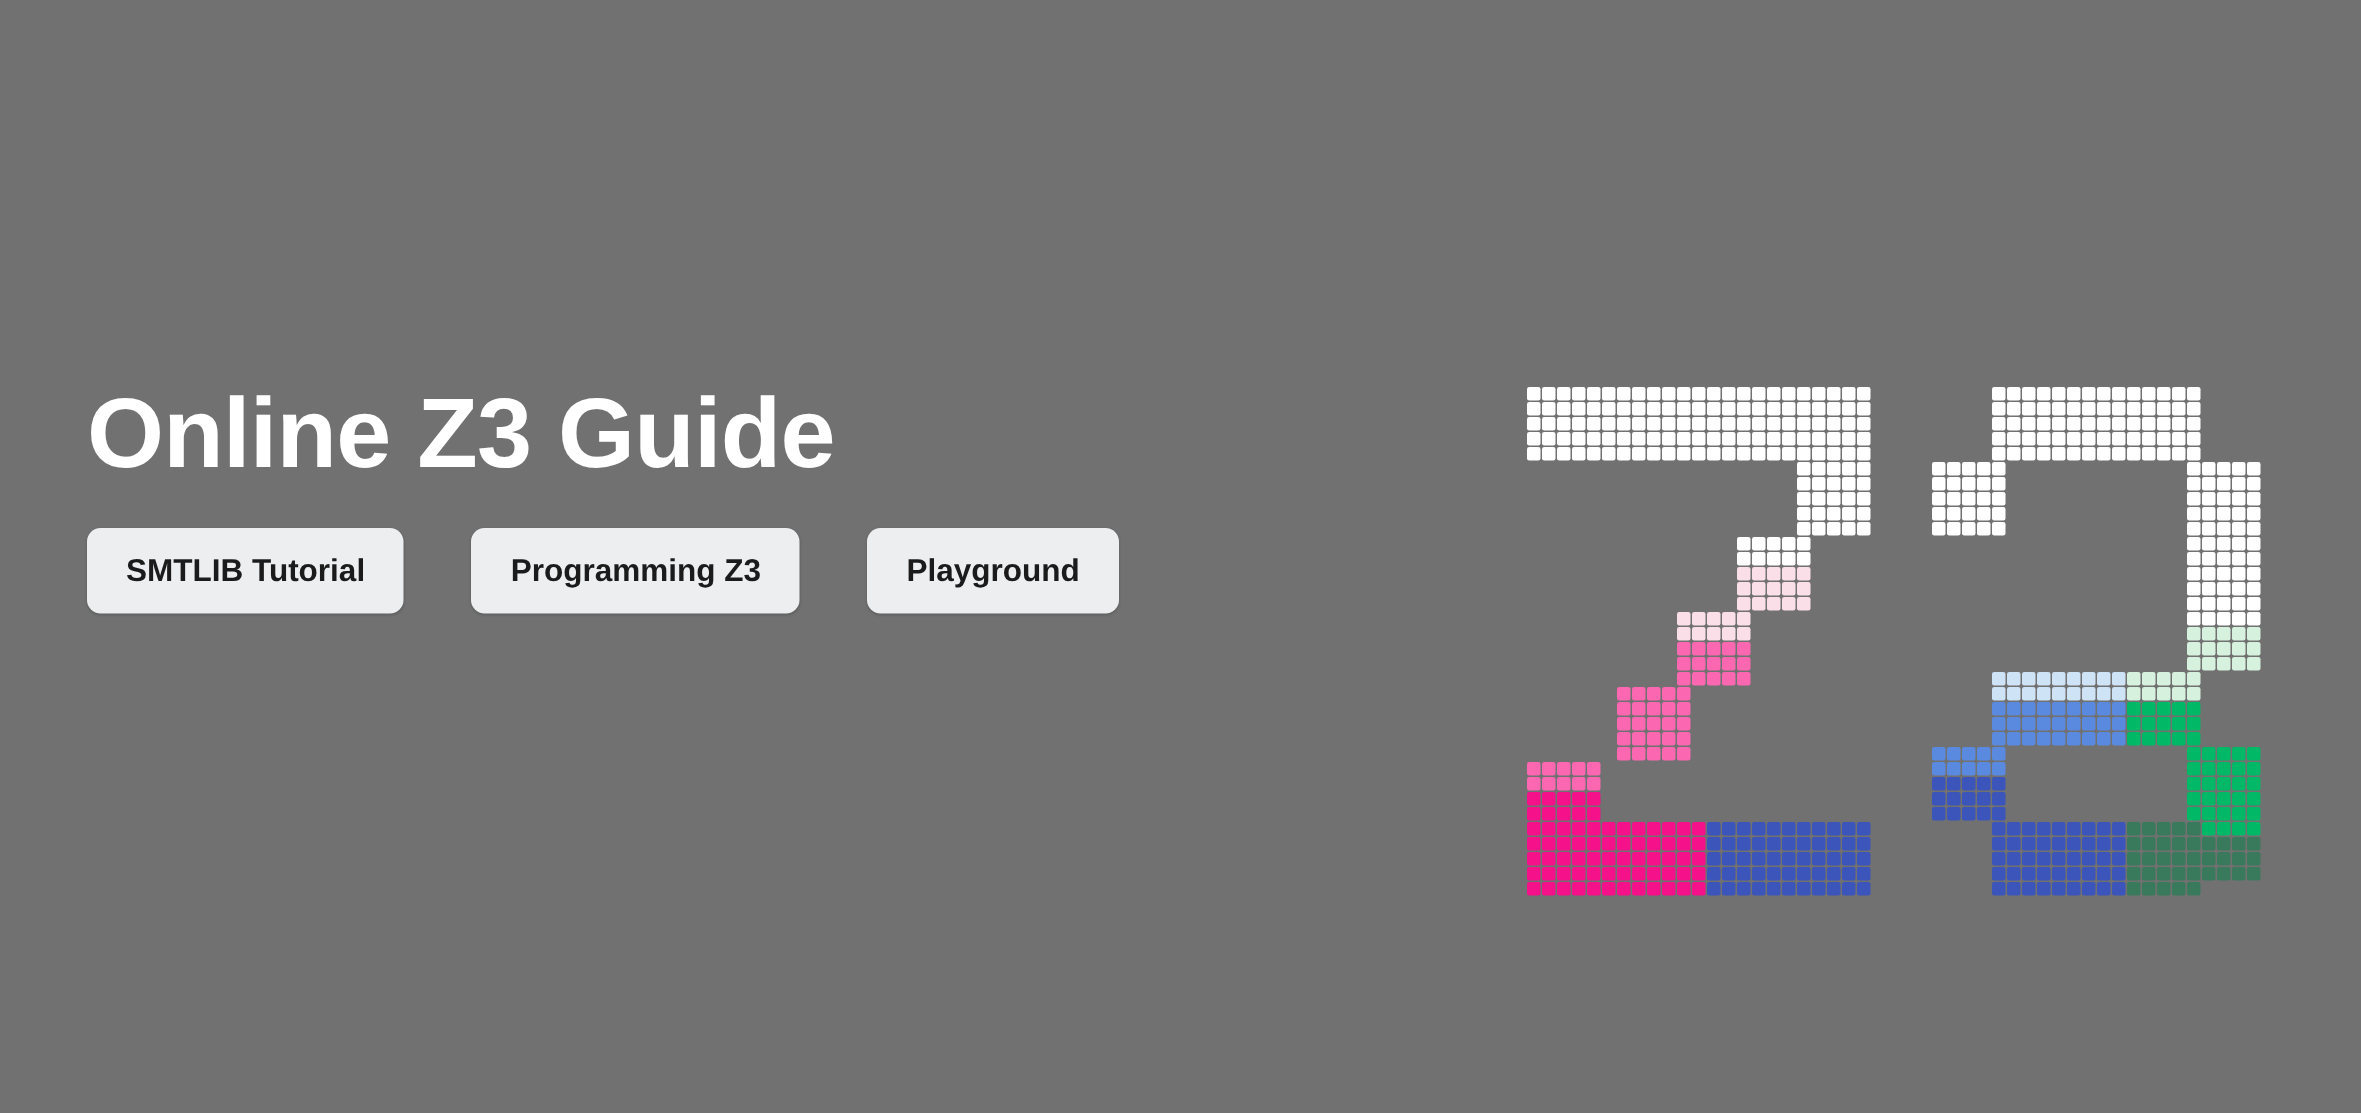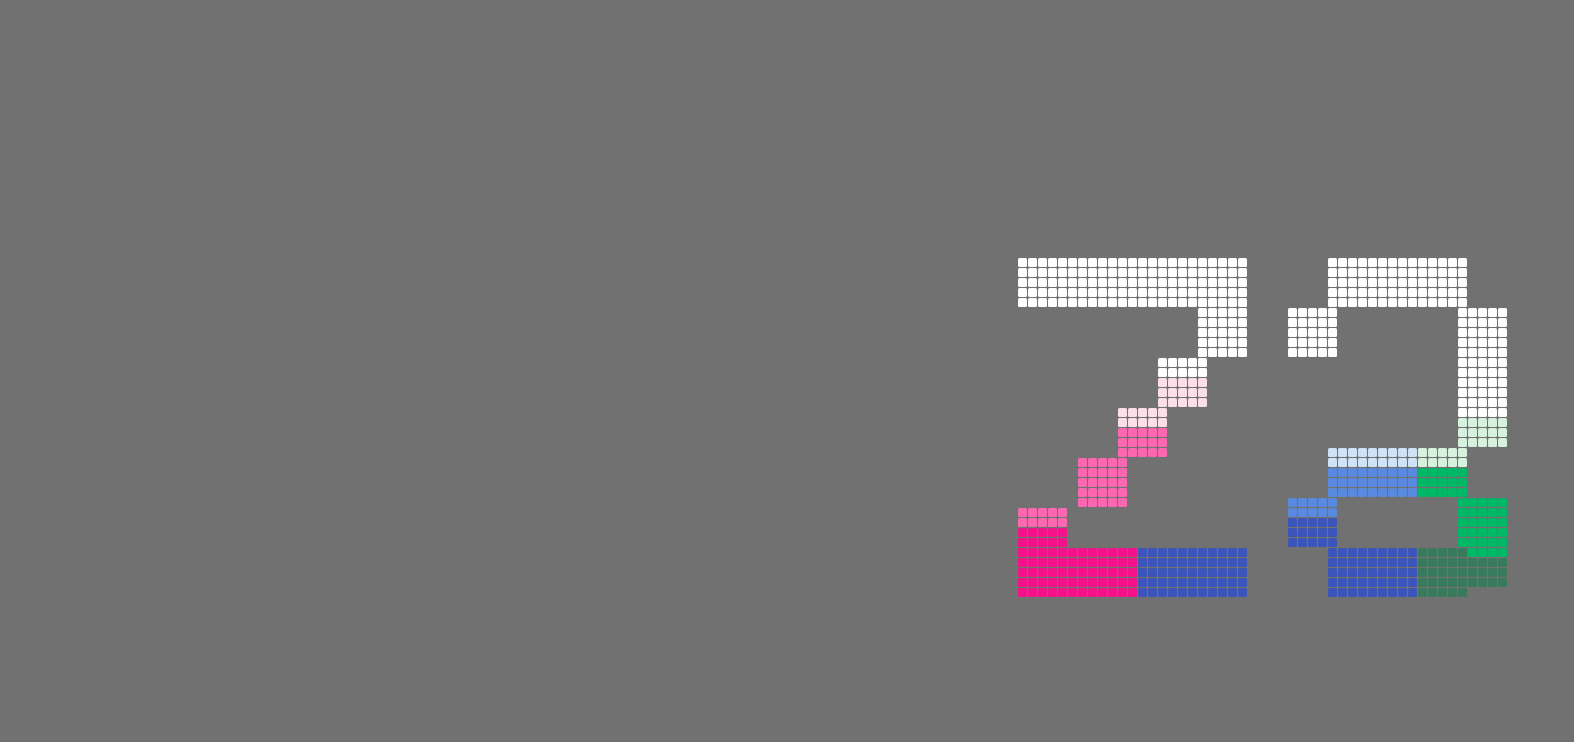--- a/index.html
+++ b/index.html
@@ -88,20 +88,29 @@
     width: 9px;
     height: 9px;
     border-radius: 1.5px;
   }
 </style>
 </head>
 <body>
 
 <div id="hero">
 
+  <div id="hero-text">
+    <h1 id="page-title">Online Z3 Guide</h1>
+
+    <div id="hero-actions">
+      <button class="hero-button">SMTLIB Tutorial</button>
+      <button class="hero-button">Programming Z3</button>
+      <button class="hero-button">Playground</button>
+    </div>
+  </div>
 
   <div id="logo-art">
     <div class="glyph" id="glyph-7" style="width: 230px; height: 330px;">
         <div class="pix" style="left: 0px; top: 0px; width: 9px; height: 9px; background: rgb(255, 255, 255);"></div>
         <div class="pix" style="left: 10px; top: 0px; width: 9px; height: 9px; background: rgb(255, 255, 255);"></div>
         <div class="pix" style="left: 20px; top: 0px; width: 9px; height: 9px; background: rgb(255, 255, 255);"></div>
         <div class="pix" style="left: 30px; top: 0px; width: 9px; height: 9px; background: rgb(255, 255, 255);"></div>
         <div class="pix" style="left: 40px; top: 0px; width: 9px; height: 9px; background: rgb(255, 255, 255);"></div>
         <div class="pix" style="left: 50px; top: 0px; width: 9px; height: 9px; background: rgb(255, 255, 255);"></div>
         <div class="pix" style="left: 60px; top: 0px; width: 9px; height: 9px; background: rgb(255, 255, 255);"></div>

